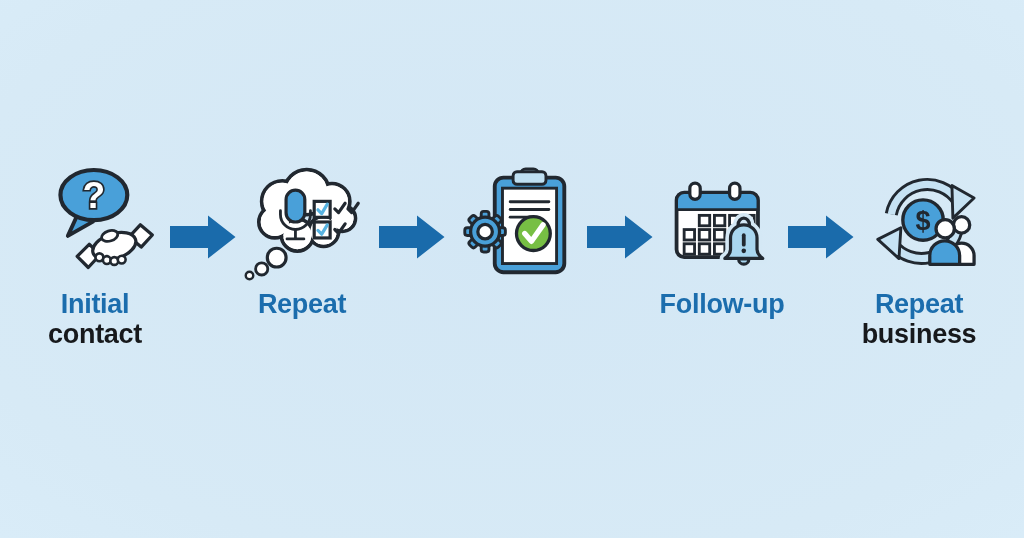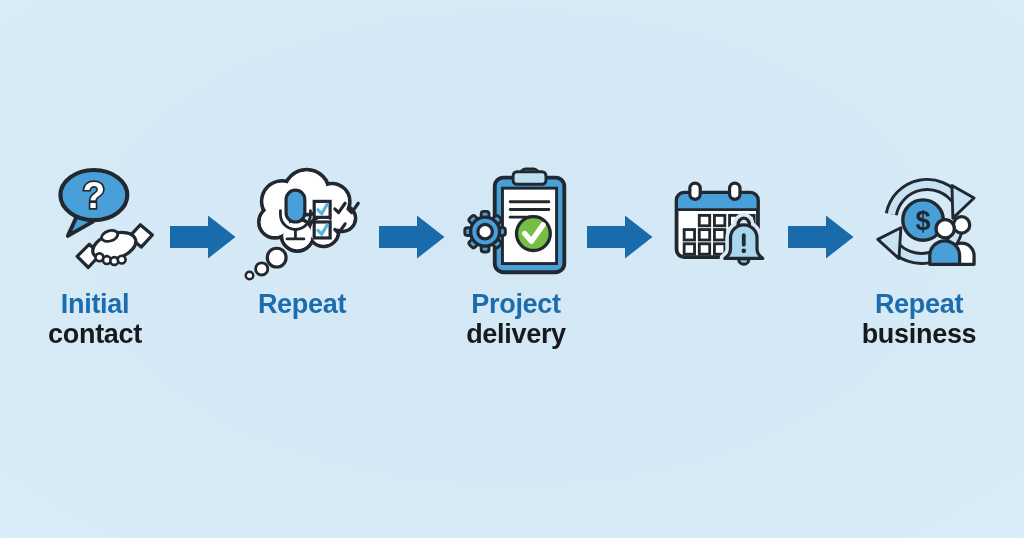--- a/index.html
+++ b/index.html
@@ -151,24 +151,20 @@
             <rect x="23" y="45" width="8" height="11" rx="2.5" transform="rotate(270 27 66)"></rect>
             <rect x="23" y="45" width="8" height="11" rx="2.5" transform="rotate(315 27 66)"></rect>
           </g>
           <circle cx="27" cy="66" r="15" fill="#49a0d9" stroke="#212830" stroke-width="3.4"></circle>
           <circle cx="27" cy="66" r="7.5" fill="#ffffff" stroke="#212830" stroke-width="3.4"></circle>
         </g>
 
         <circle cx="77" cy="68" r="17.5" fill="#77bf44" stroke="#212830" stroke-width="3.4"></circle>
         <polyline points="68,68 75,76 87,59" fill="none" stroke="#ffffff" stroke-width="5.5" stroke-linecap="round" stroke-linejoin="round"></polyline>
       </svg>
-    </div>
-    <div class="labels">
-      <div class="l1">Project</div>
-      <div class="l2">delivery</div>
     </div>
   </div>
 
   <div class="arrow" style="left:587px">
     <svg width="67" height="46" viewBox="0 0 67 46">
       <polygon points="0,12 38,12 38,1.5 65.5,23 38,44.5 38,34 0,34" fill="#1a6bab"></polygon>
     </svg>
   </div>
 
   <div class="step" style="left:622px">
@@ -200,20 +196,24 @@
           <path d="M 73,52 a 6,7 0 0 1 12,0"></path>
         </g>
 
         <path d="M 73,52 a 6,7 0 0 1 12,0" fill="none" stroke="#212830" stroke-width="3.4" stroke-linecap="round"></path>
         <path d="M 65,78 v -12 a 14,14 0 0 1 28,0 v 12 c 0,5 3.5,7.5 6,9.5 H 59 c 2.5,-2 6,-4.5 6,-9.5 z" fill="#a9d6ef" stroke="#212830" stroke-width="3.4" stroke-linejoin="round"></path>
         <path d="M 73.5,88 a 5.5,5.5 0 0 0 11,0 z" fill="#a9d6ef" stroke="#212830" stroke-width="3.2" stroke-linejoin="round"></path>
         <line x1="79" y1="63" x2="79" y2="73" stroke="#212830" stroke-width="4" stroke-linecap="round"></line>
         <circle cx="79" cy="79.5" r="2.4" fill="#212830"></circle>
       </svg>
     </div>
+    <div class="labels">
+      <div class="l1">Follow-up</div>
+      <div class="l2"></div>
+    </div>
   </div>
 
   <div class="arrow" style="left:788px">
     <svg width="67" height="46" viewBox="0 0 67 46">
       <polygon points="0,12 38,12 38,1.5 65.5,23 38,44.5 38,34 0,34" fill="#1a6bab"></polygon>
     </svg>
   </div>
 
   <div class="step" style="left:819px">
     <div class="icon-slot">

